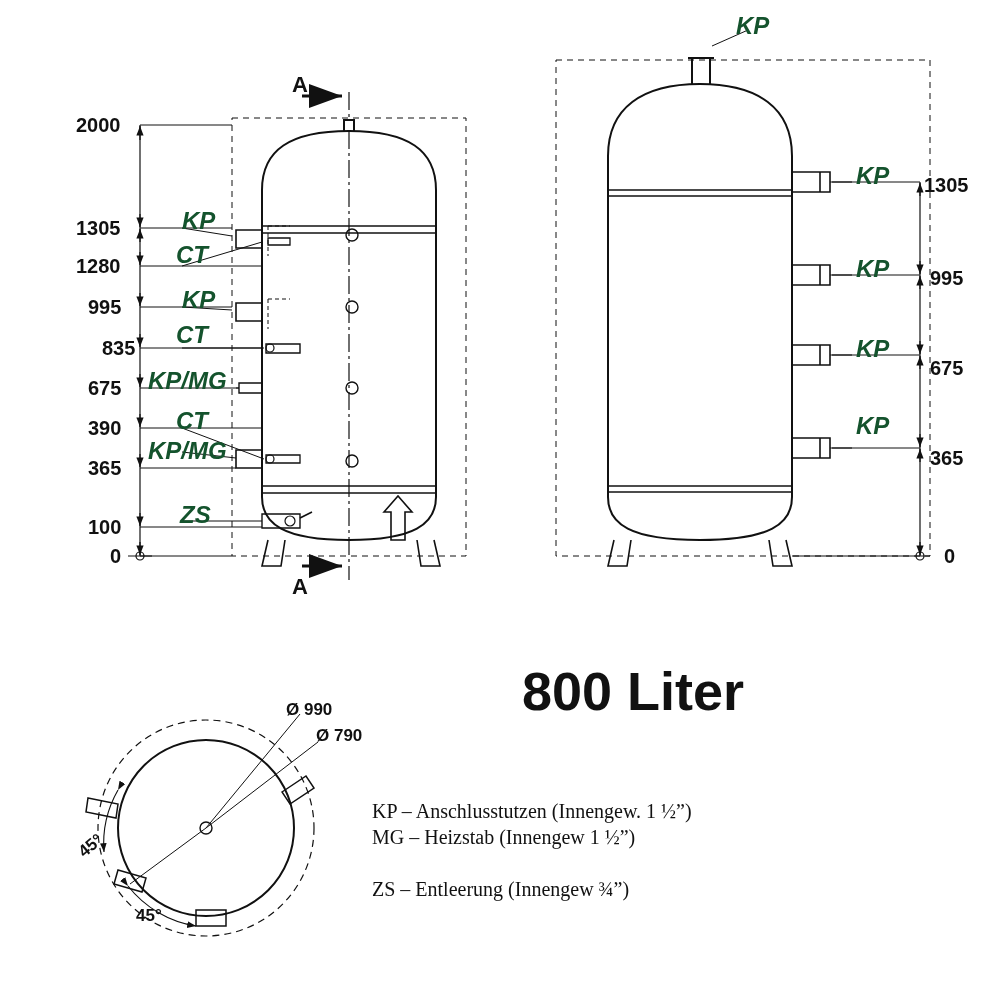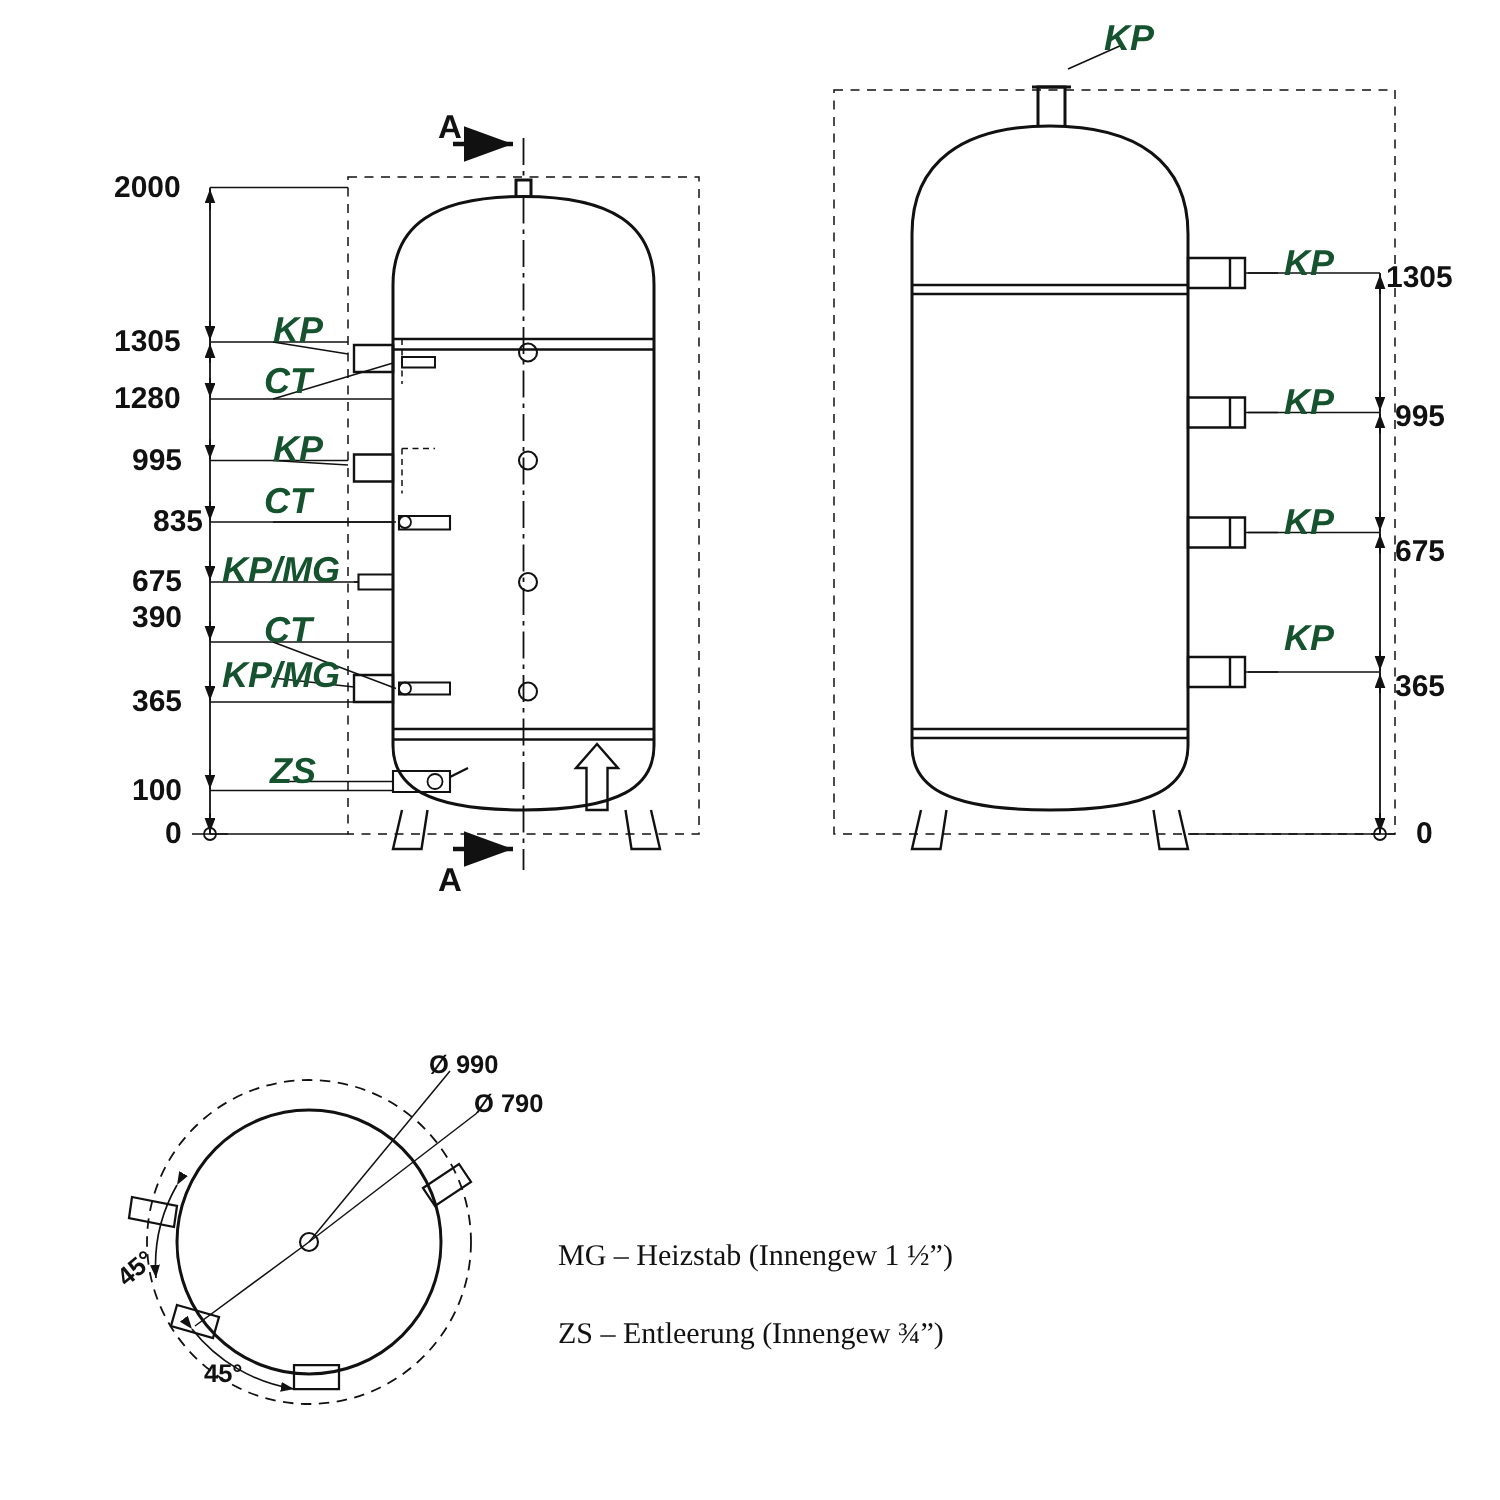--- a/index.html
+++ b/index.html
@@ -192,21 +192,21 @@
 
   </g>
 </svg>
 
 <div class="lbl dim" style="left:76px;top:114px;">2000</div>
 <div class="lbl dim" style="left:76px;top:217px;">1305</div>
 <div class="lbl dim" style="left:76px;top:255px;">1280</div>
 <div class="lbl dim" style="left:88px;top:296px;">995</div>
 <div class="lbl dim" style="left:88px;top:337px;margin-left:14px;">835</div>
 <div class="lbl dim" style="left:88px;top:377px;">675</div>
-<div class="lbl dim" style="left:88px;top:401px;">390</div>
+<div class="lbl dim" style="left:88px;top:417px;">390</div>
 <div class="lbl dim" style="left:88px;top:457px;">365</div>
 <div class="lbl dim" style="left:88px;top:516px;">100</div>
 <div class="lbl dim" style="left:110px;top:545px;">0</div>
 
 <div class="lbl port" style="left:182px;top:207px;">KP</div>
 <div class="lbl port" style="left:176px;top:241px;">CT</div>
 <div class="lbl port" style="left:182px;top:286px;">KP</div>
 <div class="lbl port" style="left:176px;top:321px;">CT</div>
 <div class="lbl port" style="left:148px;top:367px;">KP/MG</div>
 <div class="lbl port" style="left:176px;top:407px;">CT</div>
@@ -226,17 +226,19 @@
 <div class="lbl dim" style="left:930px;top:267px;">995</div>
 <div class="lbl dim" style="left:930px;top:357px;">675</div>
 <div class="lbl dim" style="left:930px;top:447px;">365</div>
 <div class="lbl dim" style="left:944px;top:545px;">0</div>
 
 <div class="lbl diaLbl" style="left:286px;top:700px;">Ø 990</div>
 <div class="lbl diaLbl" style="left:316px;top:726px;">Ø 790</div>
 <div class="lbl angle" style="left:78px;top:836px;transform:rotate(-40deg);">45°</div>
 <div class="lbl angle" style="left:136px;top:906px;">45°</div>
 
-
+<div class="lbl bigtitle" style="left:522px;top:660px;">800 Liter</div>
+
+<div class="lbl legend" style="left:372px;top:800px;">KP – Anschlusstutzen (Innengew. 1 ½”)</div>
 <div class="lbl legend" style="left:372px;top:826px;">MG – Heizstab (Innengew 1 ½”)</div>
 <div class="lbl legend" style="left:372px;top:878px;">ZS – Entleerung (Innengew ¾”)</div>
 
 </div>
 
 </body></html>

